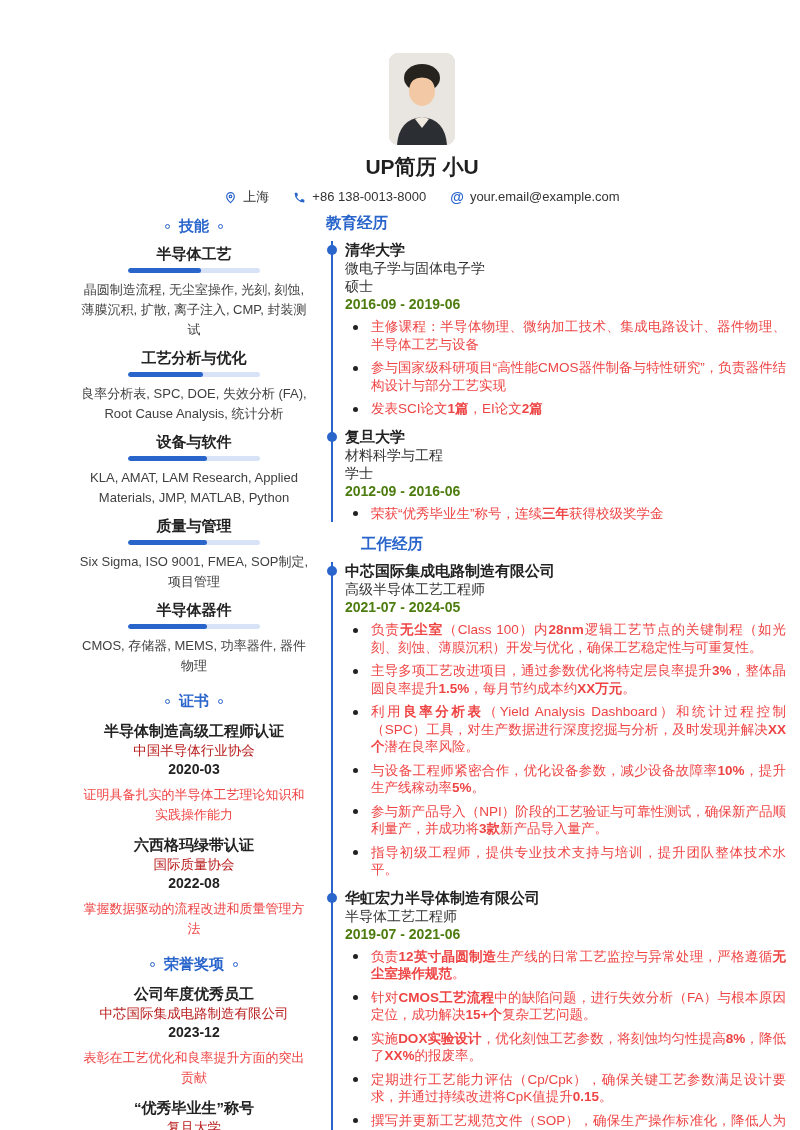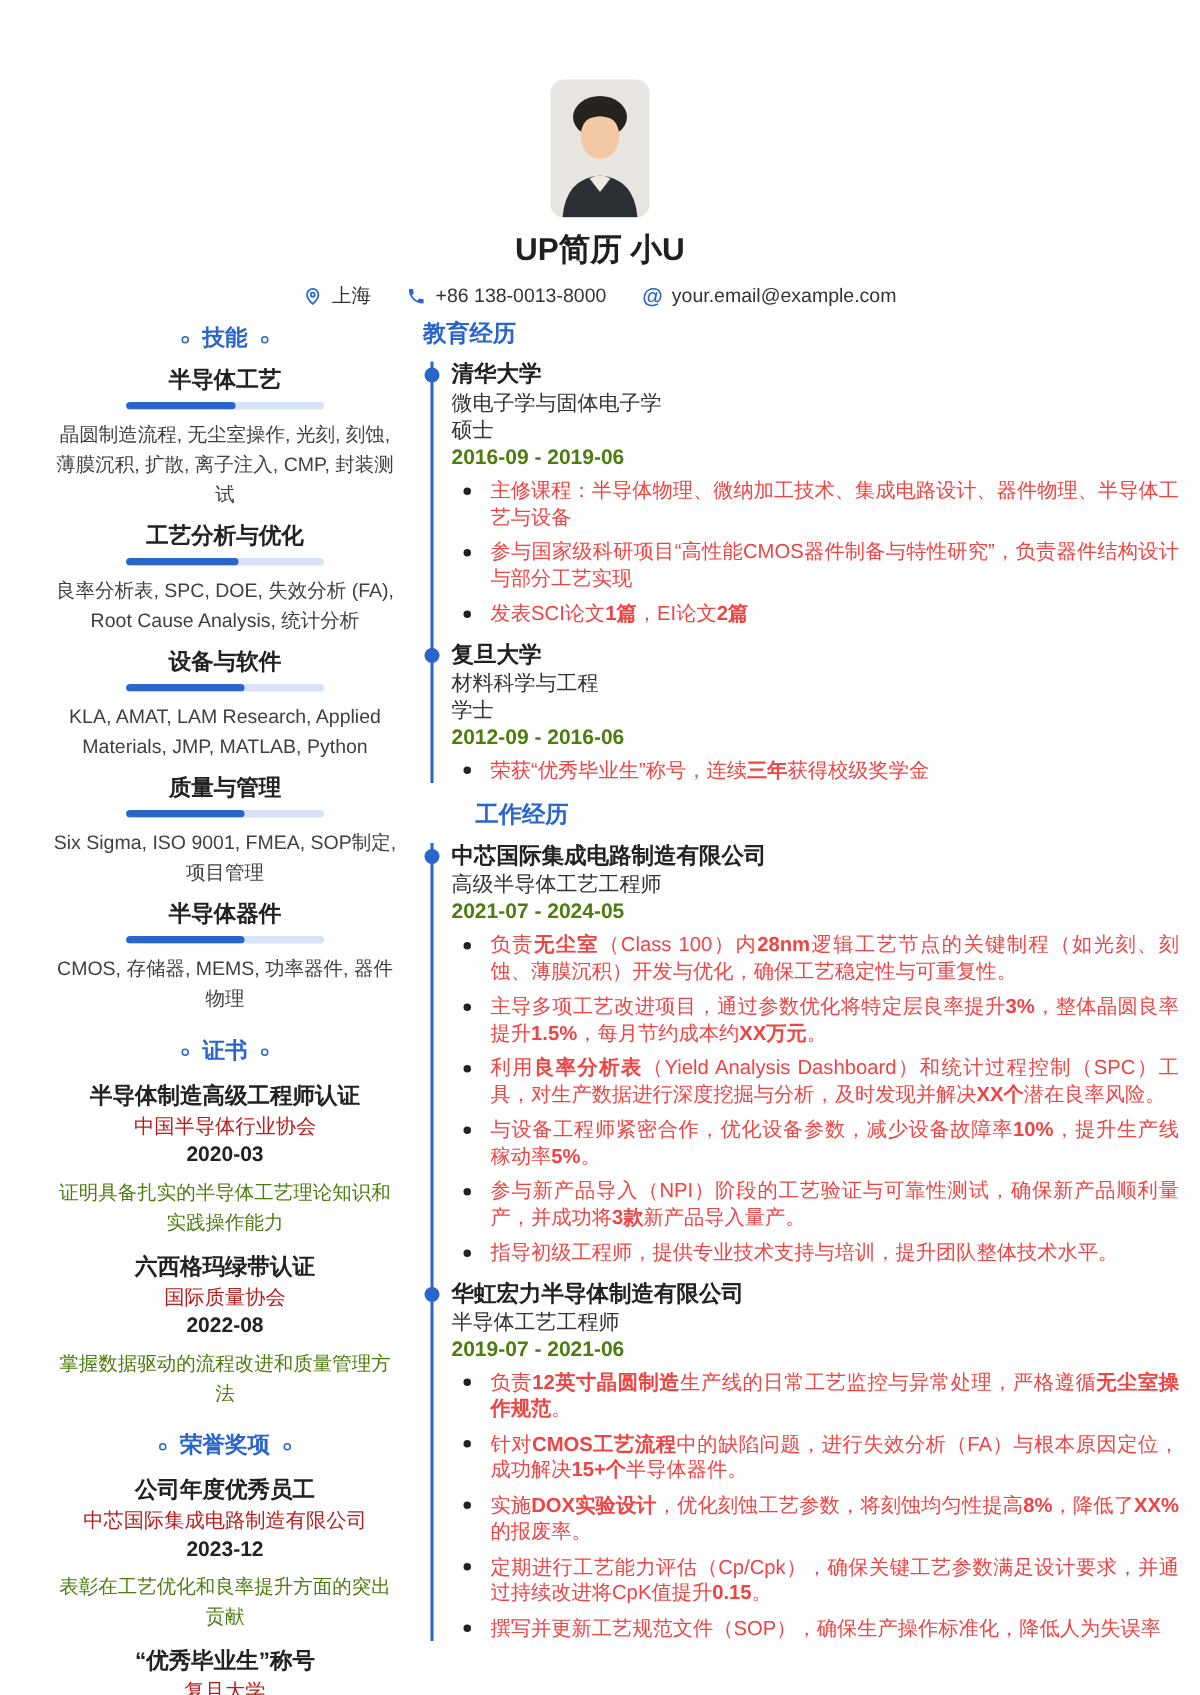--- a/index.html
+++ b/index.html
@@ -6,21 +6,21 @@
     --accent:#2a65cc;
     --bar-bg:#d8e3f7;
     --text:#333333;
   }
   *{box-sizing:border-box;}
   html,body{margin:0;padding:0;}
   body{
     width:800px;height:1130px;overflow:hidden;background:#ffffff;
     font-family:"Liberation Sans","DejaVu Sans",sans-serif;color:var(--text);
   }
-  .page{width:800px;height:1130px;position:relative;}
+  .page{width:800px;height:1130px;position:relative;padding-left:44px;}
 
   
   .header{text-align:center;padding-top:53px;}
   .photo{width:66px;height:92px;border-radius:9px;overflow:hidden;margin:0 auto;background:#e9e5e0;}
   .name{margin-top:9px;font-size:21px;font-weight:bold;color:#1f1f1f;line-height:26px;}
   .contacts{margin-top:9px;display:flex;justify-content:center;align-items:flex-end;gap:24px;font-size:13px;color:#333;}
   .contact{display:flex;align-items:center;gap:6px;line-height:16px;}
   .at-glyph{color:var(--accent);font-weight:bold;font-size:14px;}
 
   
@@ -33,21 +33,21 @@
     color:var(--accent);font-weight:bold;font-size:15px;line-height:20px;margin-top:15px;}
   .lsec-header:first-child{margin-top:3px;}
   .ring{width:5px;height:5px;border:1.5px solid var(--accent);border-radius:50%;flex:none;}
   .skill-name{font-size:15px;font-weight:bold;color:#222;line-height:19px;margin-top:8px;}
   .bar{width:132px;height:5px;border-radius:3px;background:var(--bar-bg);margin:5px auto 7px;overflow:hidden;}
   .bar-fill{height:100%;border-radius:3px;background:var(--accent);}
   .skill-desc{font-size:13px;color:#3f3f3f;line-height:20px;}
   .item-title{font-size:15px;font-weight:bold;color:#222;line-height:19px;margin-top:10px;}
   .item-org{font-size:13.5px;color:#b91c1c;line-height:19px;margin-top:1px;}
   .item-date{font-size:14px;font-weight:bold;color:#222;line-height:19px;}
-  .item-desc{font-size:13px;color:#4d7c0f;line-height:20px;margin-top:6px;}
+  .item-desc{font-size:13px;color:#ef4444;line-height:20px;margin-top:6px;}
 
   
   .rsec-header{color:var(--accent);font-weight:bold;font-size:15.5px;line-height:20px;margin:0 0 8px 0;}
   .rsec-header.later{margin-top:12px;margin-left:35px;}
   .timeline{border-left:2px solid var(--accent);padding-left:12px;margin-left:5px;}
   .entry{position:relative;margin-bottom:10px;}
   .entry:last-child{margin-bottom:2px;}
   .entry-dot{position:absolute;left:-18px;top:4px;width:10px;height:10px;border-radius:50%;background:var(--accent);}
   .entry-title{font-size:15px;font-weight:bold;color:#222;line-height:18px;}
   .entry-line{font-size:14px;color:#333;line-height:18px;}
@@ -195,21 +195,21 @@
               <li><span>指导初级工程师，提供专业技术支持与培训，提升团队整体技术水平。</span></li>
             </ul>
           </div>
           <div class="entry">
             <span class="entry-dot"></span>
             <div class="entry-title">华虹宏力半导体制造有限公司</div>
             <div class="entry-line">半导体工艺工程师</div>
             <div class="entry-date">2019-07 - 2021-06</div>
             <ul class="bullets">
               <li><span>负责</span><span class="b">12英寸晶圆制造</span><span>生产线的日常工艺监控与异常处理，严格遵循</span><span class="b">无尘室操作规范</span><span>。</span></li>
-              <li><span>针对</span><span class="b">CMOS工艺流程</span><span>中的缺陷问题，进行失效分析（FA）与根本原因定位，成功解决</span><span class="b">15+个</span><span>半导体器件。</span></li>
+              <li><span>针对</span><span class="b">CMOS工艺流程</span><span>中的缺陷问题，进行失效分析（FA）与根本原因定位，成功解决</span><span class="b">15+个</span><span>复杂工艺问题。</span></li>
               <li><span>实施</span><span class="b">DOX实验设计</span><span>，优化刻蚀工艺参数，将刻蚀均匀性提高</span><span class="b">8%</span><span>，降低了</span><span class="b">XX%</span><span>的报废率。</span></li>
               <li><span>定期进行工艺能力评估（Cp/Cpk），确保关键工艺参数满足设计要求，并通过持续改进将CpK值提升</span><span class="b">0.15</span><span>。</span></li>
               <li><span>撰写并更新工艺规范文件（SOP），确保生产操作标准化，降低人为失误率</span></li>
             </ul>
           </div>
         </div>
       </div>
   </div>
 
 </div>

